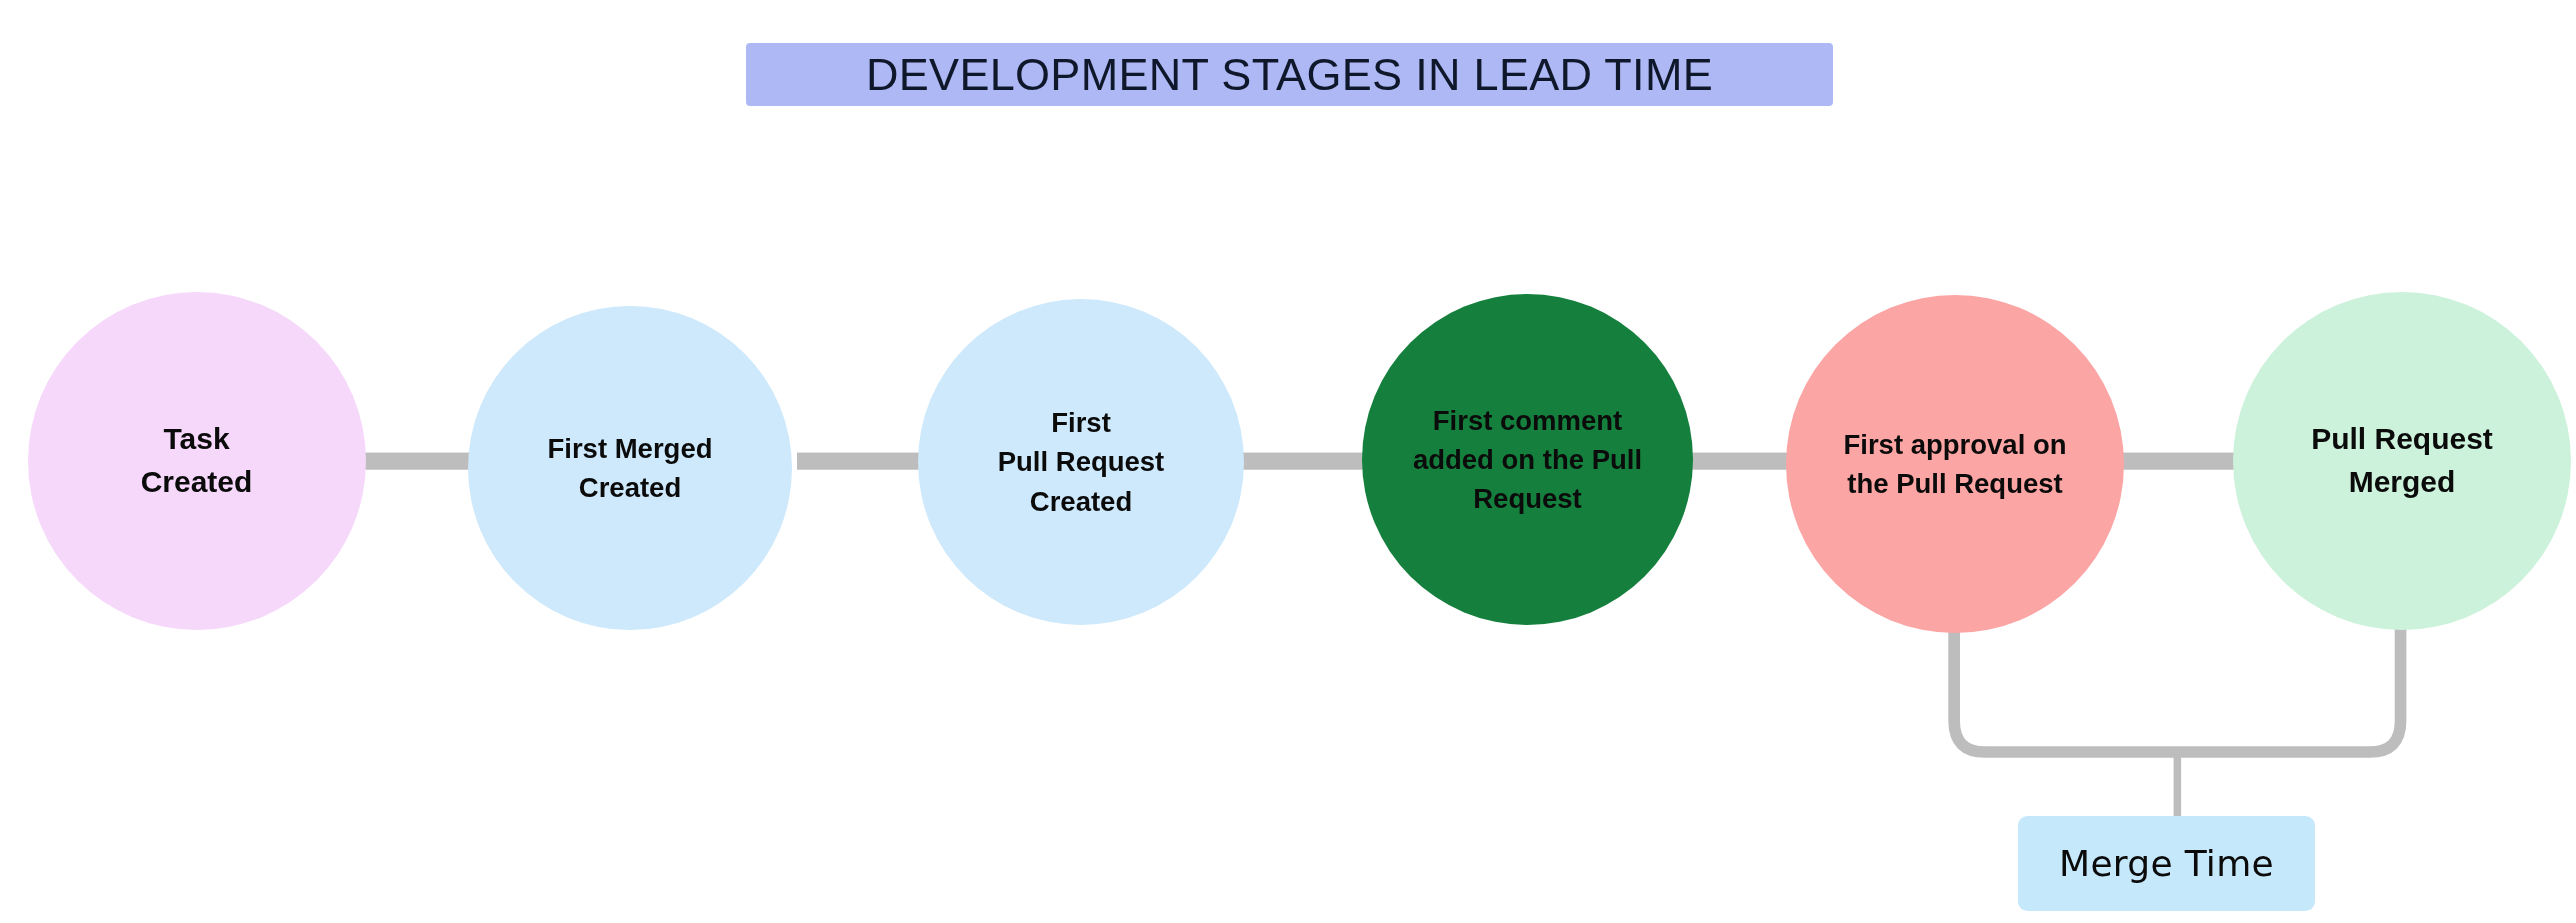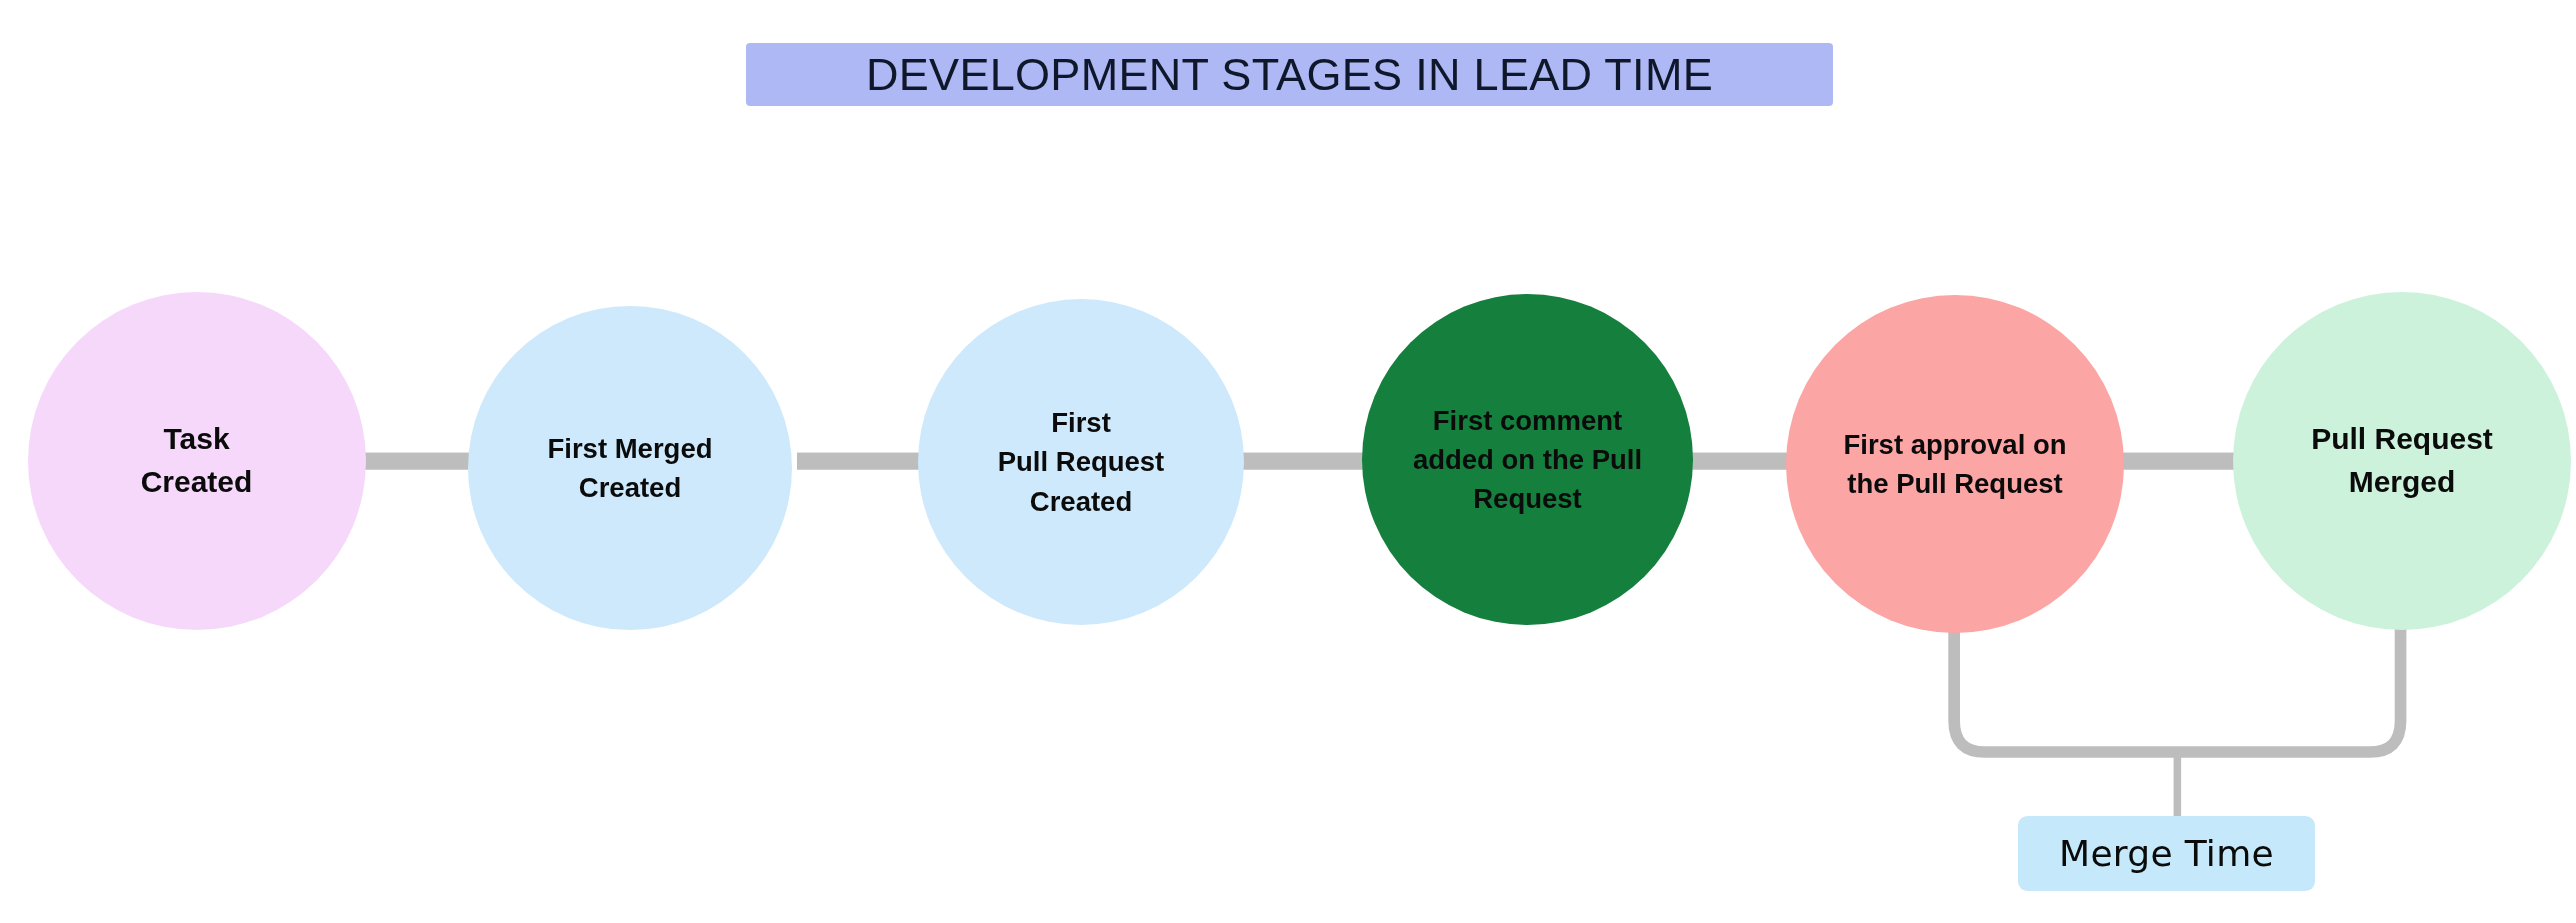--- a/index.html
+++ b/index.html
@@ -142,18 +142,18 @@
   <div class="node" style="left:1786px; top:295px; width:338px; height:338px; background:#fca5a5;">
     <span class="node-label sz-md">First approval on
 the Pull Request</span>
   </div>
 
   <div class="node" style="left:2233px; top:292px; width:338px; height:338px; background:#CDF2DC;">
     <span class="node-label sz-lg">Pull Request
 Merged</span>
   </div>
 
-  <div class="callout" style="left:2018px; top:816px; width:297px; height:75px; background:#C5E8FB;">
+  <div class="callout" style="left:2018px; top:816px; width:297px; height:95px; background:#C5E8FB;">
     <span class="callout-text">Merge Time</span>
   </div>
 
 </div>
 
 
 </body></html>

